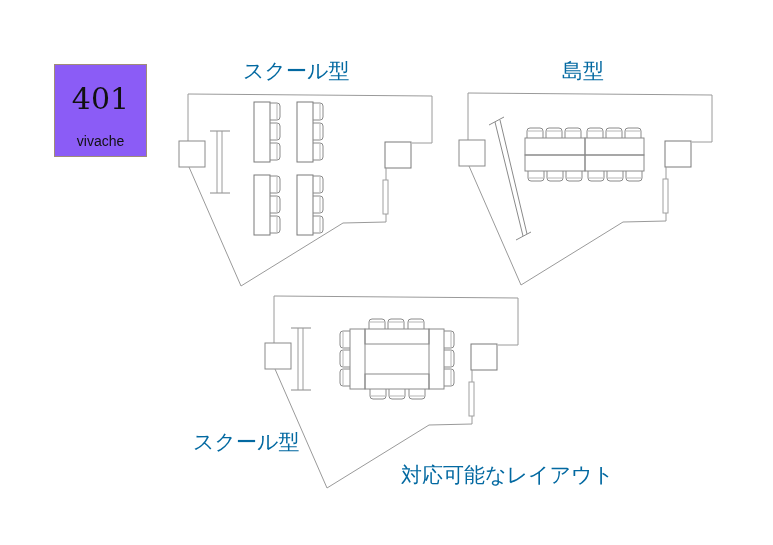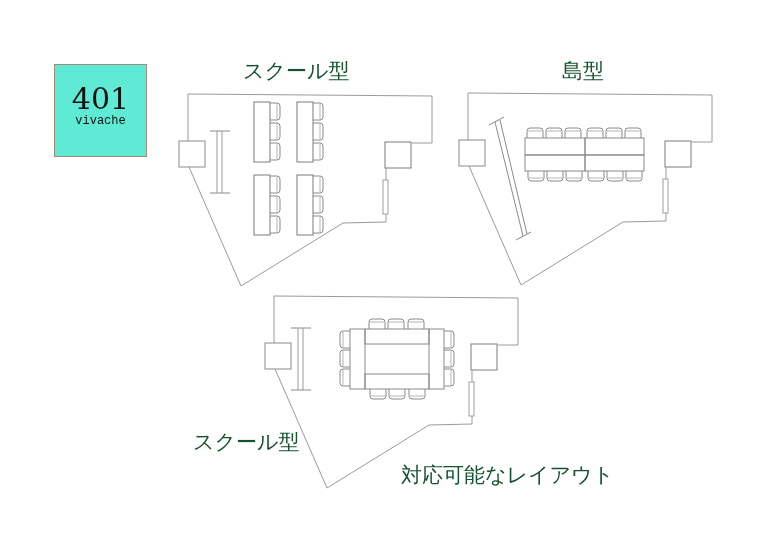--- a/index.html
+++ b/index.html
@@ -2,29 +2,29 @@
 <html><head>
 <meta charset="utf-8">
 <style>
   html, body { margin:0; padding:0; background:#ffffff; }
   body { width:773px; height:545px; position:relative; overflow:hidden;
          font-family:"DejaVu Sans", "Liberation Sans", sans-serif; }
   .badge { position:absolute; left:54px; top:64px; width:93px; height:93px;
            box-sizing:border-box; border:1px solid #a08c78; text-align:center; }
   .badge-num { position:absolute; left:0; right:0; top:18px; font-family:"DejaVu Serif","Liberation Serif",serif;
                font-size:30px; line-height:32px; color:#111; }
-  .badge-name { position:absolute; left:0; right:0; top:48px; font-family:Liberation Mono, monospace;
-                font-size:12px; line-height:16px; color:#111; }
-  .label { position:absolute; font-size:21px; color:#14532d; white-space:nowrap; line-height:24px;text-align:right; }
+  .badge-name { position:absolute; left:0; right:0; top:68px; font-family:Liberation Sans, sans-serif;
+                font-size:14px; line-height:16px; color:#111; }
+  .label { position:absolute; font-size:21px; color:#0369a1; white-space:nowrap; line-height:24px;text-align:right; }
   svg.plan { position:absolute; left:0; top:0; }
 </style>
 </head>
 <body>
 
-<div class="badge" style="background:#5eead4;">
+<div class="badge" style="background:#8b5cf6;">
   <div class="badge-num">401</div>
   <div class="badge-name">vivache</div>
 </div>
 
 <div class="label" style="left:243px; top:59px;">スクール型</div>
 <div class="label" style="left:562px; top:59px;">島型</div>
 <div class="label" style="left:193px; top:430px;">スクール型</div>
 <div class="label" style="left:401px; top:463px;">対応可能なレイアウト</div>
 
 <svg class="plan" width="773" height="545" viewBox="0 0 773 545">

